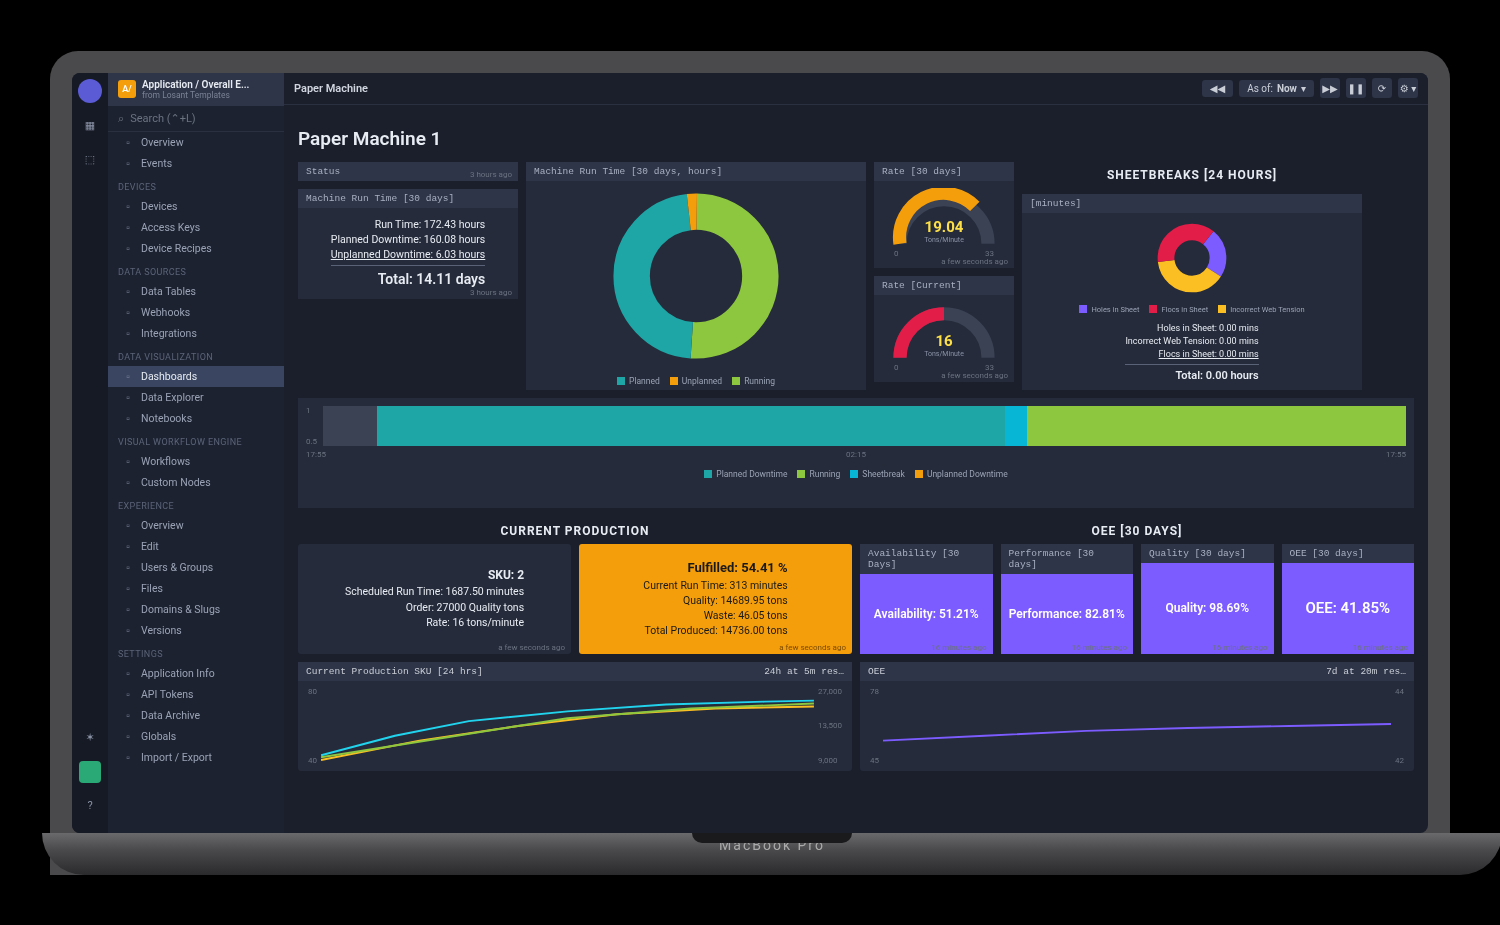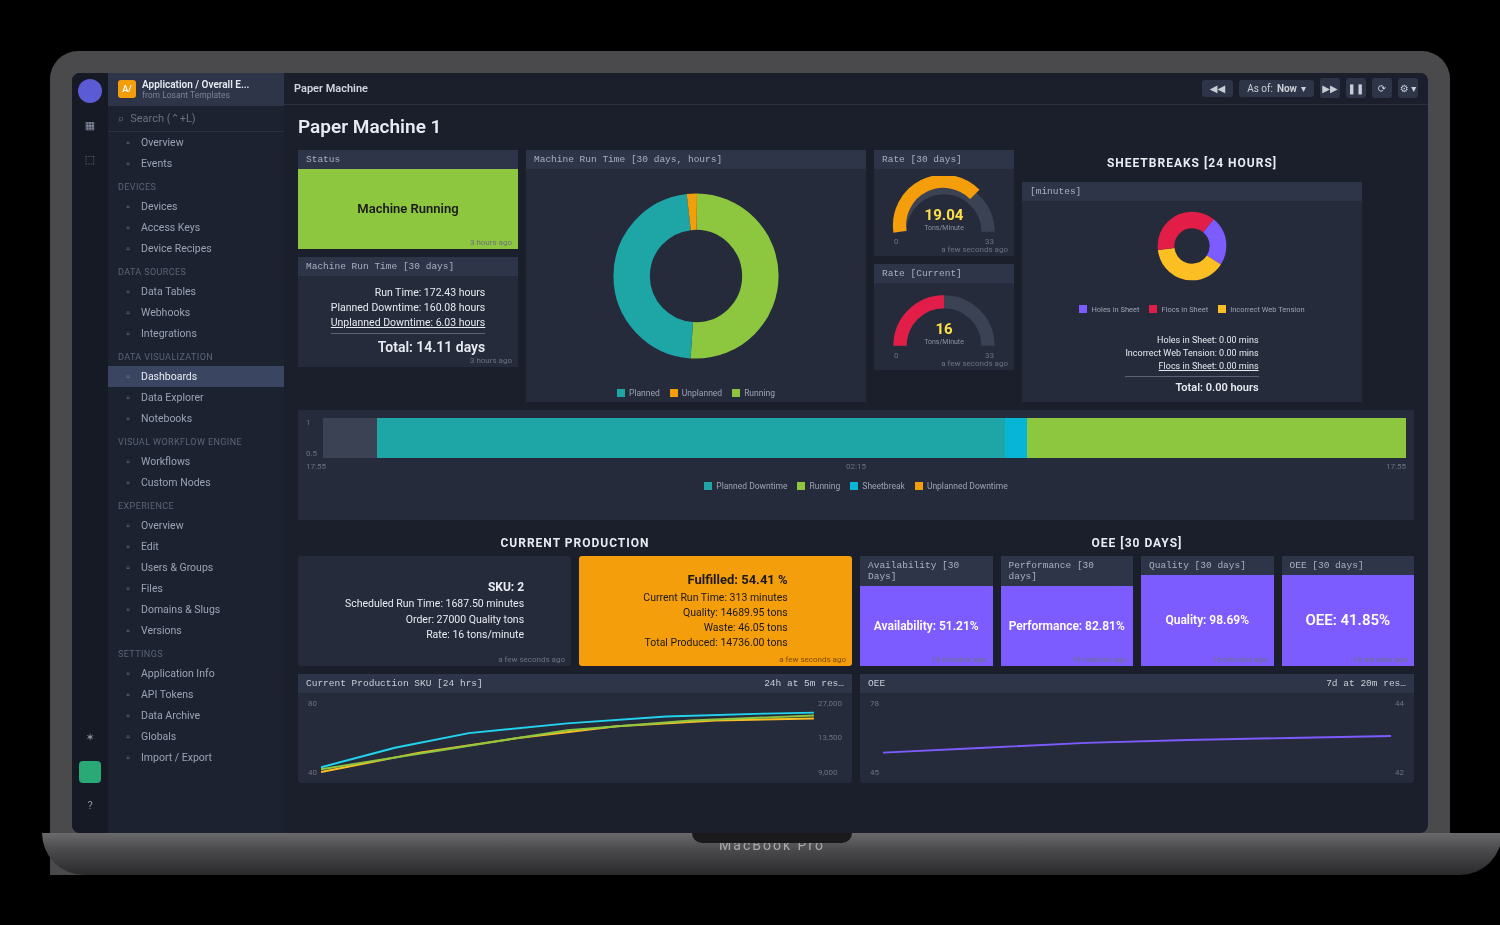--- a/index.html
+++ b/index.html
@@ -27,21 +27,21 @@
 .sb-ico { width: 12px; height: 12px; display:inline-flex; align-items:center; justify-content:center; color:#7a8296;}
 
 
 .main { flex: 1; display: flex; flex-direction: column; overflow: hidden; }
 .topbar { height: 32px; background: #1a1f2b; display: flex; align-items: center; padding: 0 10px; border-bottom: 1px solid #2a3040; gap: 10px;}
 .crumb { color: #d0d5df; font-size: 11px; font-weight: 600;}
 .tb-right { margin-left: auto; display: flex; align-items: center; gap: 6px; }
 .tb-btn { background: #2e3548; padding: 3px 8px; border-radius: 3px; font-size: 10px; cursor: pointer; display:flex; align-items:center; gap:4px;}
 .tb-ico { width:20px; height:20px; display:flex; align-items:center; justify-content:center; cursor:pointer; background:#2e3548; border-radius:3px; font-size:10px;}
 
-.content { flex: 1; overflow-y: auto; padding: 10px 14px; }
+.content { flex: 1; overflow-y: auto; padding: 22px 14px; }
 .page-title { font-size: 19px; font-weight: 600; color: #e7ebf2; margin-bottom: 12px; }
 
 .grid { display: grid; gap: 8px; }
 .row1 { grid-template-columns: 220px 340px 140px 340px; }
 .panel { background: #252b3a; border-radius: 0; display: flex; flex-direction: column; position:relative;}
 .panel-h { background: #2e3548; padding: 4px 8px; font-size: 9.5px; font-family: "Courier New", monospace; color: #a8b0c2; }
 .panel-body { flex: 1; display: flex; align-items: center; justify-content: center; padding: 8px; position:relative;}
 .panel-foot { position:absolute; bottom:2px; right:6px; font-size:8px; color:#6b7280;}
 
 .status-tile { background: #8dc63f; height: 80px; display: flex; align-items: center; justify-content: center; font-weight: 600; color: #1a1a1a; font-size: 13px;}
@@ -237,21 +237,20 @@
       </div>
 
       <div class="content">
         <div class="page-title">Paper Machine 1</div>
 
         <div class="grid row1">
 
           <div style="display:flex;flex-direction:column;gap:8px">
             <div class="panel">
               <div class="panel-h">Status</div>
-              <div class="status-tile">Machine Running</div>
               <div class="panel-foot">3 hours ago</div>
             </div>
             <div class="panel" style="min-height:110px">
               <div class="panel-h">Machine Run Time [30 days]</div>
               <div class="panel-body">
                 <div class="txt-stack">
                   <div>Run Time: 172.43 hours</div>
                   <div>Planned Downtime: 160.08 hours</div>
                   <div class="under">Unplanned Downtime: 6.03 hours</div>
                   <div class="total">Total: 14.11 days</div>
@@ -313,21 +312,21 @@
                   </div>
               </div>
               <div class="panel-foot">a few seconds ago</div>
             </div>
           </div>
 
           <div style="display:flex;flex-direction:column;gap:6px">
             <div class="section-h">SHEETBREAKS [24 HOURS]</div>
             <div class="panel" style="flex:1">
               <div class="panel-h">[minutes]</div>
-              <div class="panel-body" style="flex-direction:column;gap:16px;padding:6px">
+              <div class="panel-body" style="flex-direction:column;gap:4px;padding:6px">
                 <svg width="100" height="78" viewBox="0 0 42 42">
                   <circle cx="21" cy="21" r="14" fill="none" stroke="#7c5cff" stroke-width="9" stroke-dasharray="33 67" stroke-dashoffset="25"></circle>
                   <circle cx="21" cy="21" r="14" fill="none" stroke="#fbbf24" stroke-width="9" stroke-dasharray="34 66" stroke-dashoffset="-8"></circle>
                   <circle cx="21" cy="21" r="14" fill="none" stroke="#e11d48" stroke-width="9" stroke-dasharray="33 67" stroke-dashoffset="-42"></circle>
                 </svg>
                 <div class="legend" id="sb-legend" style="font-size:7.5px">
                     <span><i class="sw" style="background: rgb(124, 92, 255);"></i>Holes in Sheet</span>
                     <span><i class="sw" style="background: rgb(225, 29, 72);"></i>Flocs in Sheet</span>
                     <span><i class="sw" style="background: rgb(251, 191, 36);"></i>Incorrect Web Tension</span>
                   </div>

